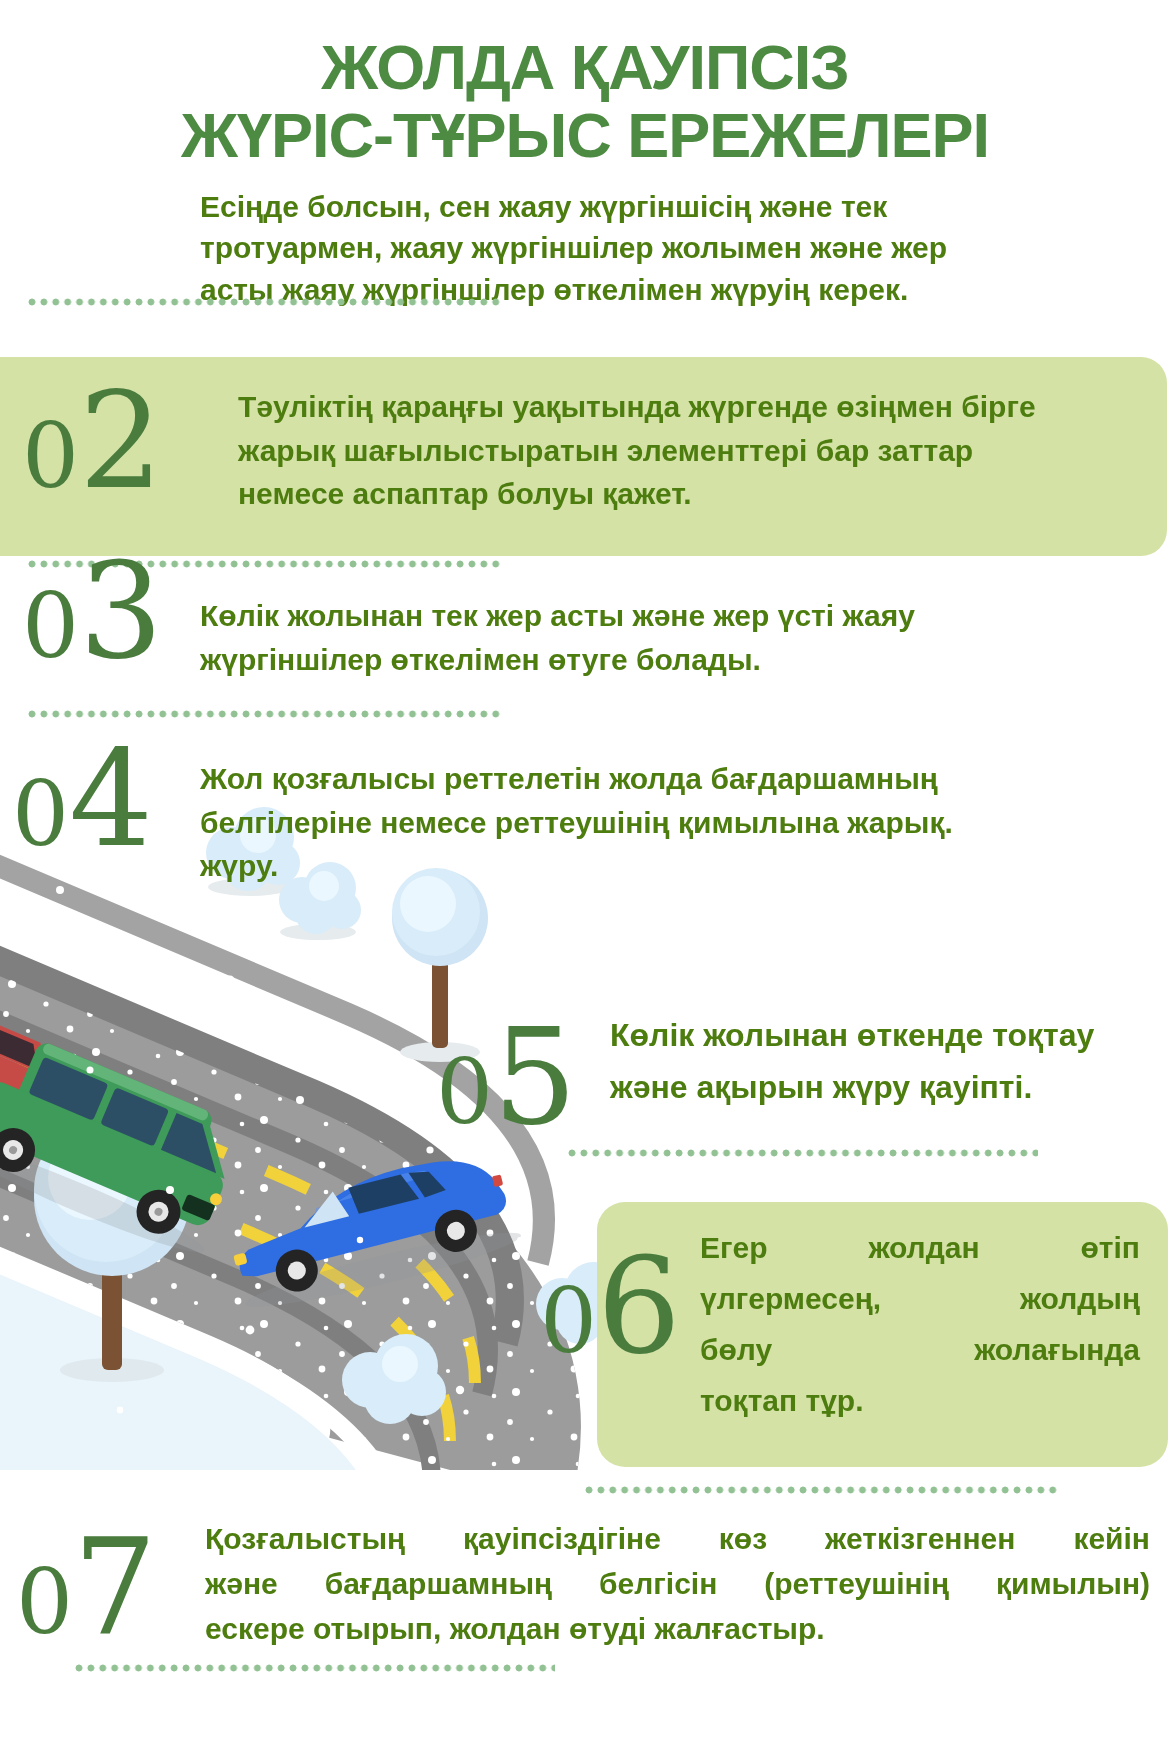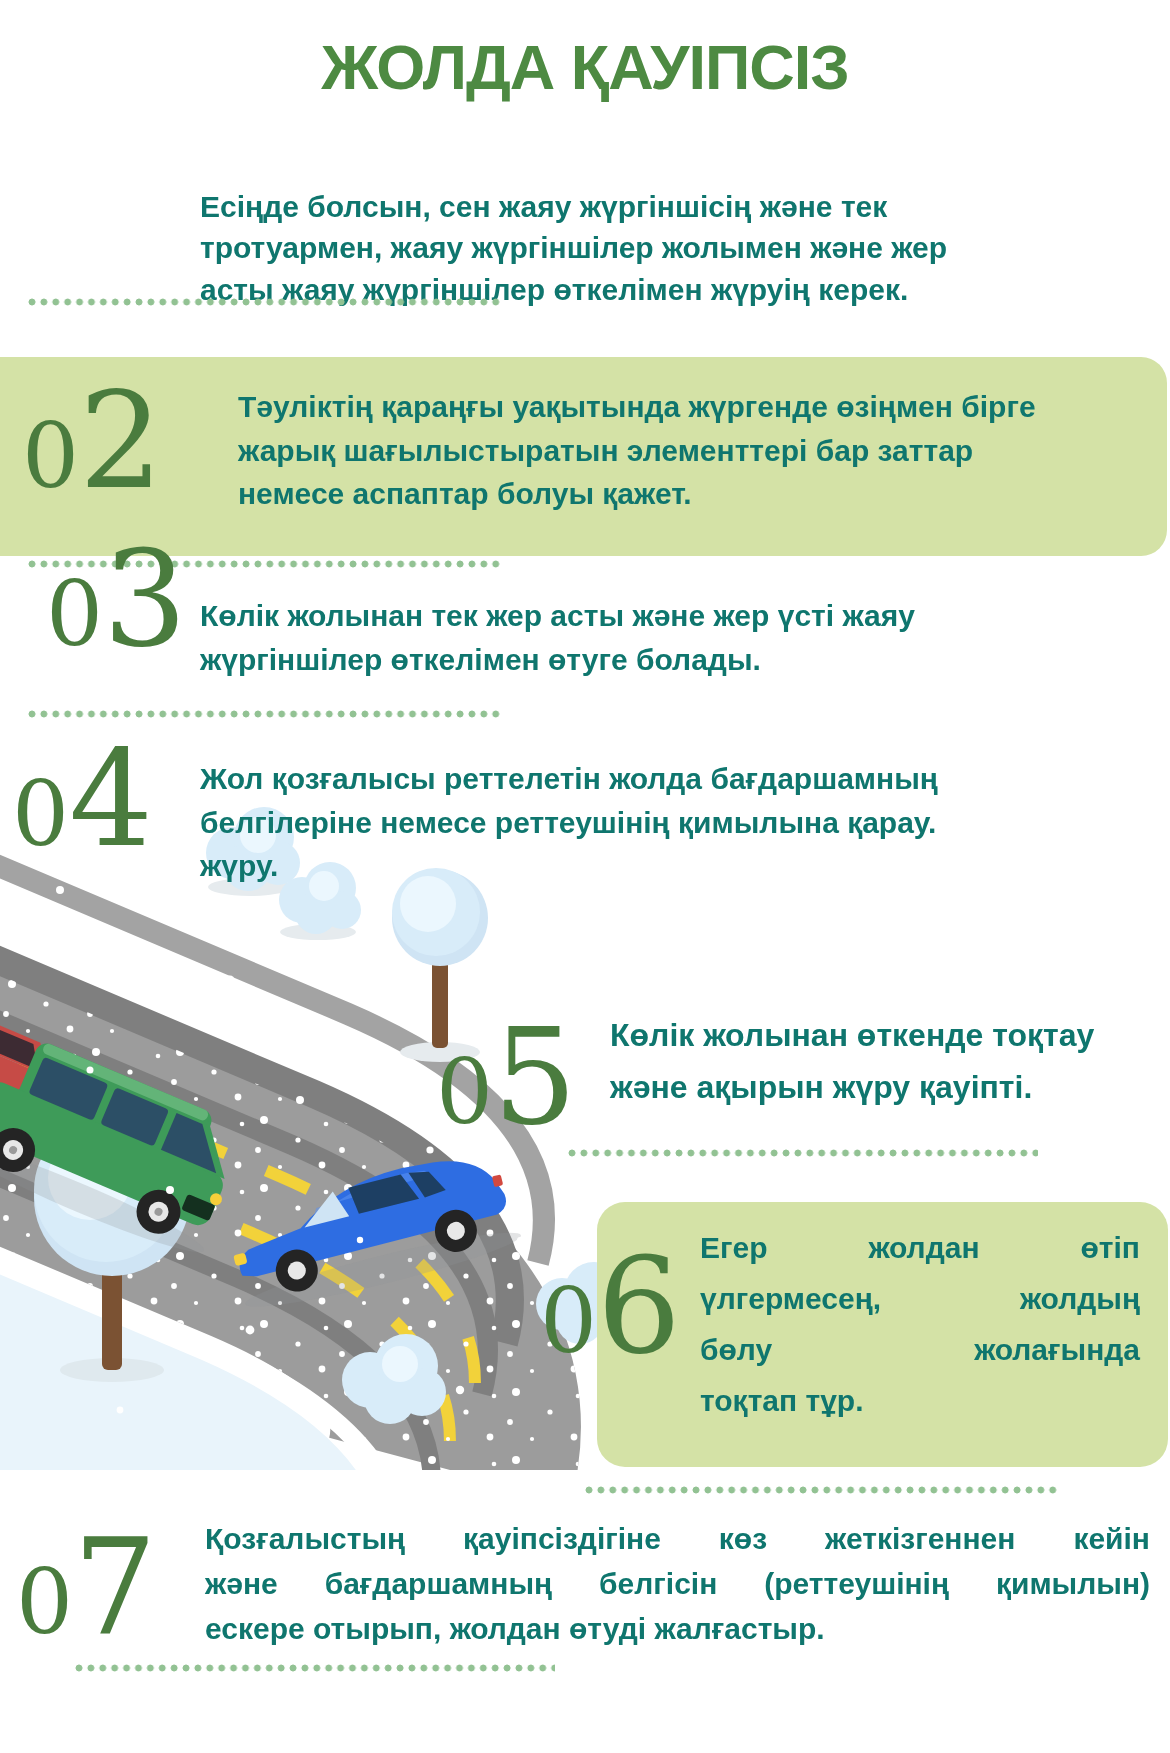--- a/index.html
+++ b/index.html
@@ -3,21 +3,21 @@
 <meta charset="utf-8">
 <style>
   html,body{margin:0;padding:0;background:#ffffff;}
   #page{position:relative;width:1170px;height:1753px;background:#ffffff;overflow:hidden;
         font-family:"Liberation Sans",sans-serif;}
   .title{position:absolute;top:33px;left:0;width:1170px;text-align:center;
          font-weight:bold;font-size:63px;line-height:1.08;color:#4d8a42;letter-spacing:-1px;z-index:2;}
   .num{position:absolute;font-family:"DejaVu Serif",serif;font-size:132px;line-height:1;
        color:#4a7c3e;z-index:2;}
   .num::first-letter{font-size:.68em;}
-  .txt{position:absolute;font-weight:bold;color:#0f766e;font-size:30px;line-height:1.38;z-index:2;}
+  .txt{position:absolute;font-weight:bold;color:#4d7c0f;font-size:30px;line-height:1.38;z-index:2;}
   .txt div{min-height:1em;}
   .jl{text-align:justify;text-align-last:justify;}
   .dots{position:absolute;height:8px;z-index:2;
         background-image:radial-gradient(circle at 4px 4px,#92c293 3.1px,rgba(0,0,0,0) 3.8px);
         background-size:11.9px 8px;background-repeat:repeat-x;}
   .band{position:absolute;left:0;top:357px;width:1167px;height:199px;background:#d4e2a6;
         border-radius:0 26px 26px 0;z-index:1;}
   .card{position:absolute;left:597px;top:1202px;width:571px;height:265px;background:#d4e2a6;
         border-radius:28px;z-index:1;}
   #scene{position:absolute;left:0;top:770px;width:1170px;height:700px;z-index:0;}
@@ -167,48 +167,49 @@
         <circle cx="460" cy="620" r="4.2"></circle>
         <circle cx="120" cy="640" r="3.4"></circle>
     </g>
   </svg>
 
   <div class="band"></div>
   <div class="card"></div>
 
   <header class="title">
     <div>ЖОЛДА ҚАУІПСІЗ</div>
+    <div>ЖҮРІС-ТҰРЫС ЕРЕЖЕЛЕРІ</div>
   </header>
 
   <div class="txt" style="left:200px;top:186px;width:800px;">
     <div>Есіңде болсын, сен жаяу жүргіншісің және тек</div>
     <div>тротуармен, жаяу жүргіншілер жолымен және жер</div>
     <div>асты жаяу жүргіншілер өткелімен жүруің керек.</div>
   </div>
   <div class="dots" style="left:28px;top:298px;width:474px;"></div>
 
   <div class="num" style="left:22px;top:375px;">02</div>
   <div class="txt" style="left:238px;top:385px;width:820px;line-height:1.45;">
     <div>Тәуліктің қараңғы уақытында жүргенде өзіңмен бірге</div>
     <div>жарық шағылыстыратын элементтері бар заттар</div>
     <div>немесе аспаптар болуы қажет.</div>
   </div>
   <div class="dots" style="left:28px;top:560px;width:474px;"></div>
 
-  <div class="num" style="left:22px;top:533px;margin-left:24px;">03</div>
+  <div class="num" style="left:22px;top:545px;">03</div>
   <div class="txt" style="left:200px;top:594px;width:800px;line-height:1.45;">
     <div>Көлік жолынан тек жер асты және жер үсті жаяу</div>
     <div>жүргіншілер өткелімен өтуге болады.</div>
   </div>
   <div class="dots" style="left:28px;top:710px;width:474px;"></div>
 
   <div class="num" style="left:12px;top:733px;">04</div>
   <div class="txt" style="left:200px;top:757px;width:860px;line-height:1.45;">
     <div>Жол қозғалысы реттелетін жолда бағдаршамның</div>
-    <div>белгілеріне немесе реттеушінің қимылына қарау.</div>
+    <div>белгілеріне немесе реттеушінің қимылына жарық.</div>
     <div>жүру.</div>
   </div>
 
   <div class="num" style="left:436px;top:1011px;">05</div>
   <div class="txt" style="left:610px;top:1010px;width:520px;font-size:32px;line-height:1.62;">
     <div>Көлік жолынан өткенде тоқтау</div>
     <div>және ақырын жүру қауіпті.</div>
   </div>
   <div class="dots" style="left:568px;top:1149px;width:470px;"></div>
 

